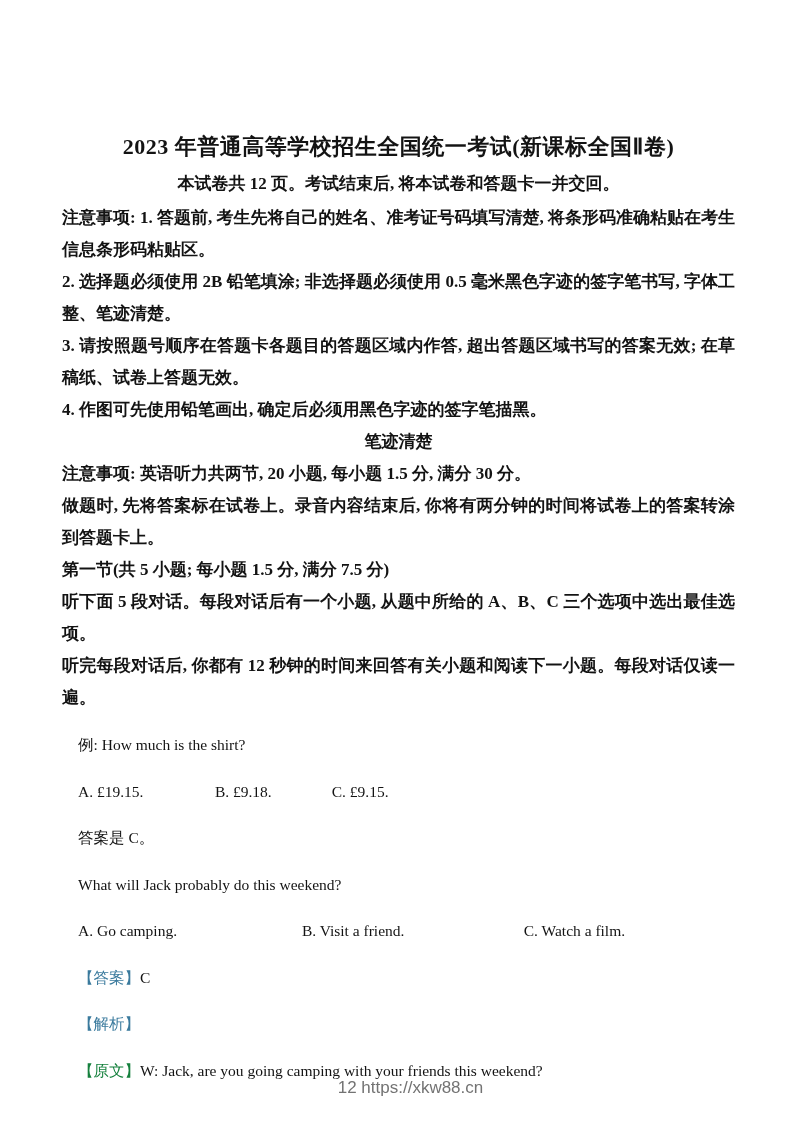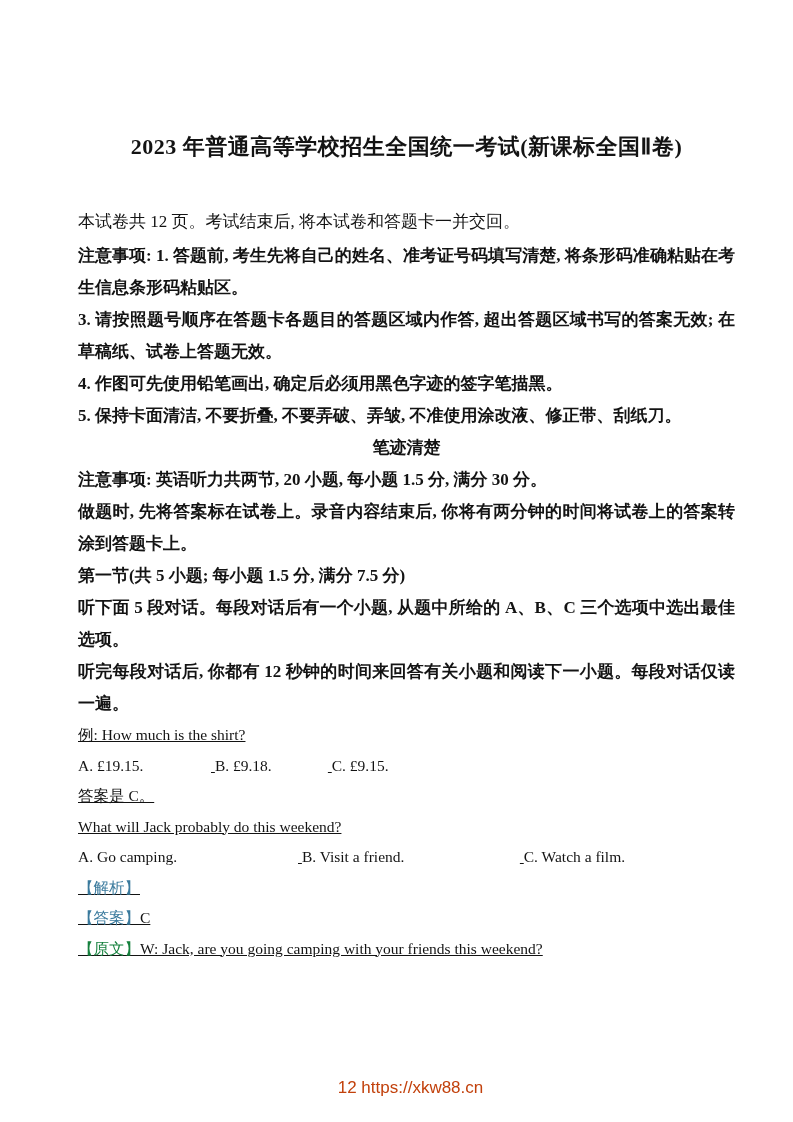--- a/index.html
+++ b/index.html
@@ -6,56 +6,54 @@
   .page {
     position:relative;
     width:793px; height:1122px;
     background:#ffffff;
     overflow:hidden;
     font-family:"Liberation Serif", serif;
     color:#131313;
   }
   .content {
     position:absolute;
-    left:78px; right:58px; top:128px;
+    left:62px; right:58px; top:128px;
   }
   .doc-title {
     text-align:center;
     font-size:22px; font-weight:bold;
     line-height:38px;
     letter-spacing:0.5px;
   }
   .doc-subtitle {
     text-align:center;
     font-size:21px; font-weight:bold;
     line-height:38px;
   }
   .doc-note {
-    text-align:left;
-    font-size:17px; font-weight:normal;
+    text-align:center;
+    font-size:17px; font-weight:bold;
     line-height:36px;
-    margin-top:38px;
   }
   .para {
     font-size:17px; font-weight:bold;
     line-height:32px;
     text-align:justify;
     margin:0;
   }
   .center-heading {
     font-size:17px; font-weight:bold;
     line-height:32px;
     text-align:center;
     margin:0;
   }
   .en {
     font-size:15.5px; font-weight:normal;
     line-height:30.5px;
-    margin:0;
-    text-decoration:underline;
+    margin:16px;
   }
   .options-row span { display:inline-block; }
   .ex-opt-a { width:133px; }
   .ex-opt-b { width:113px; }
   .q1-opt-a { width:220px; }
   .q1-opt-b { width:218px; }
   .blue { }
   .footer {
     position:absolute;
     left:0; right:0; bottom:24px;
@@ -68,23 +66,23 @@
 </head>
 <body>
 
 <div class="page">
   <div class="content">
 
     <div class="doc-title">2023 年普通高等学校招生全国统一考试(新课标全国Ⅱ卷)</div>
     <div class="doc-note">本试卷共 12 页。考试结束后, 将本试卷和答题卡一并交回。</div>
 
     <p class="para">注意事项: 1. 答题前, 考生先将自己的姓名、准考证号码填写清楚, 将条形码准确粘贴在考生信息条形码粘贴区。</p>
+    <p class="para">2. 选择题必须使用 2B 铅笔填涂; 非选择题必须使用 0.5 毫米黑色字迹的签字笔书写, 字体工整、笔迹清楚。</p>
     <p class="para">3. 请按照题号顺序在答题卡各题目的答题区域内作答, 超出答题区域书写的答案无效; 在草稿纸、试卷上答题无效。</p>
     <p class="para">4. 作图可先使用铅笔画出, 确定后必须用黑色字迹的签字笔描黑。</p>
-    <p class="para">5. 保持卡面清洁, 不要折叠, 不要弄破、弄皱, 不准使用涂改液、修正带、刮纸刀。</p>
 
     <p class="center-heading">笔迹清楚</p>
     <p class="para">注意事项: 英语听力共两节, 20 小题, 每小题 1.5 分, 满分 30 分。</p>
     <p class="para">做题时, 先将答案标在试卷上。录音内容结束后, 你将有两分钟的时间将试卷上的答案转涂到答题卡上。</p>
     <p class="para">第一节(共 5 小题; 每小题 1.5 分, 满分 7.5 分)</p>
     <p class="para">听下面 5 段对话。每段对话后有一个小题, 从题中所给的 A、B、C 三个选项中选出最佳选项。</p>
     <p class="para">听完每段对话后, 你都有 12 秒钟的时间来回答有关小题和阅读下一小题。每段对话仅读一遍。</p>
 
     <p class="en">例: How much is the shirt?</p>
     <p class="en options-row">
@@ -95,27 +93,27 @@
     <p class="en">答案是 C。</p>
 
     <p class="en">What will Jack probably do this weekend?</p>
     <p class="en options-row">
       <span class="q1-opt-a">A. Go camping.</span>
       <span class="q1-opt-b">B. Visit a friend.</span>
       <span>C. Watch a film.</span>
     </p>
 
     <p class="en">
-      <span class="blue accent-text" style="color: rgb(58, 122, 157);">【解析】</span>
+      <span class="blue accent-text" style="color: rgb(58, 122, 157);">【答案】</span><span>C</span>
     </p>
     <p class="en">
-      <span class="blue accent-text" style="color: rgb(58, 122, 157);">【答案】</span><span>C</span>
+      <span class="blue accent-text" style="color: rgb(58, 122, 157);">【解析】</span>
     </p>
     <p class="en">
       <span class="blue accent-text" style="color: #15803d;">【原文】</span><span>W: Jack, are you going camping with your friends this weekend?</span>
     </p>
 
   </div>
 
-  <div class="footer" style="color: #c2410c; margin-left: 28px;">
+  <div class="footer" style="color: #737373; margin-left: 28px;">
     <a href="#">12 https://xkw88.cn</a>
   </div>
 </div>
 
 </body></html>

